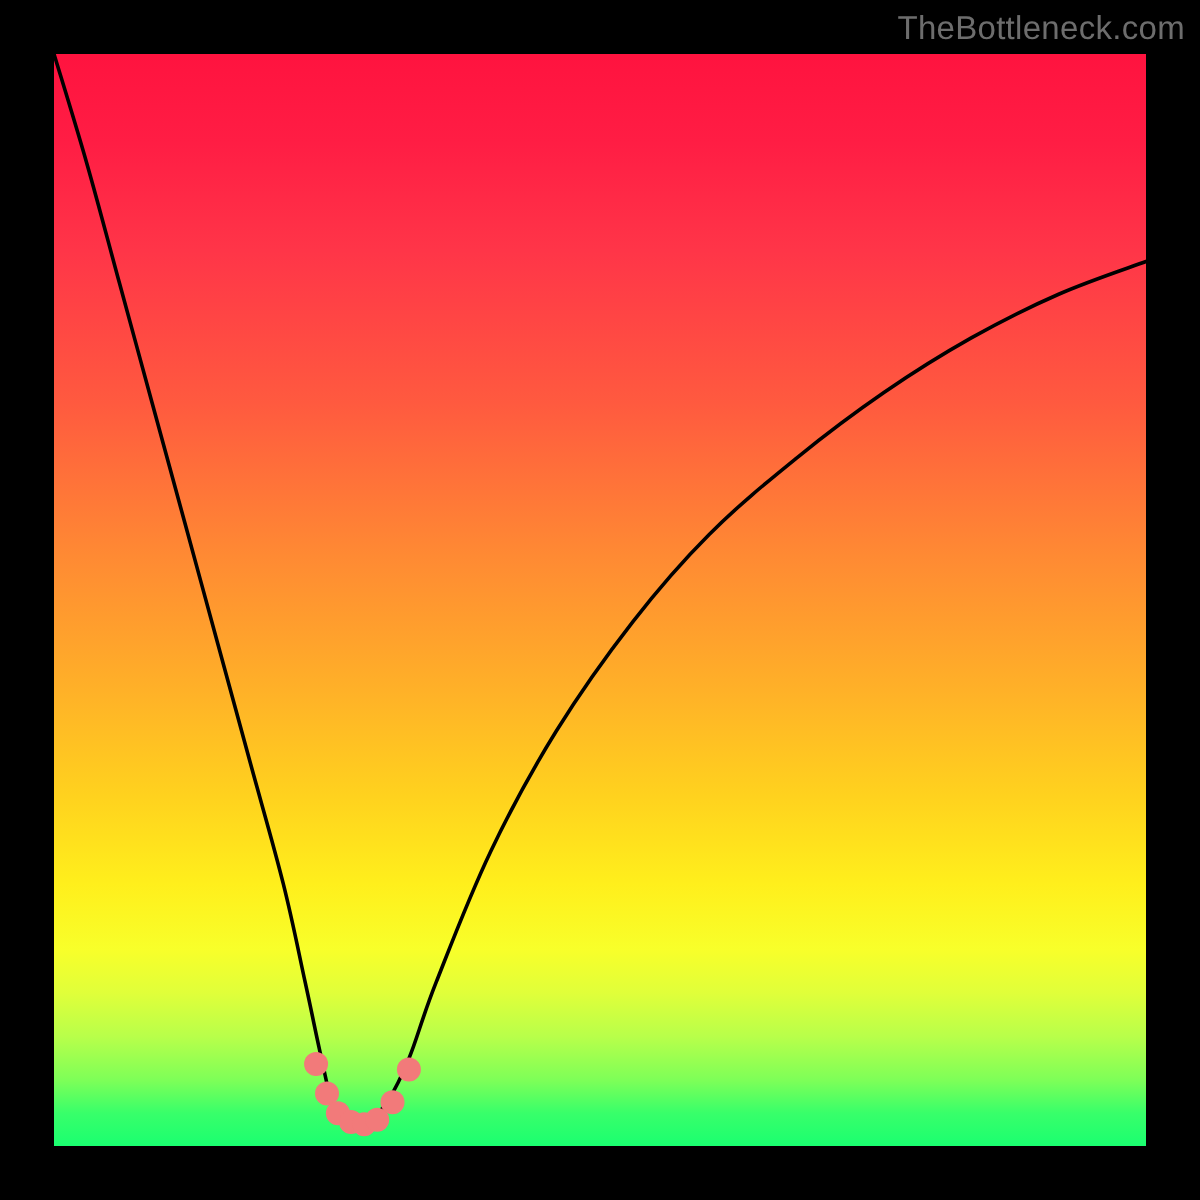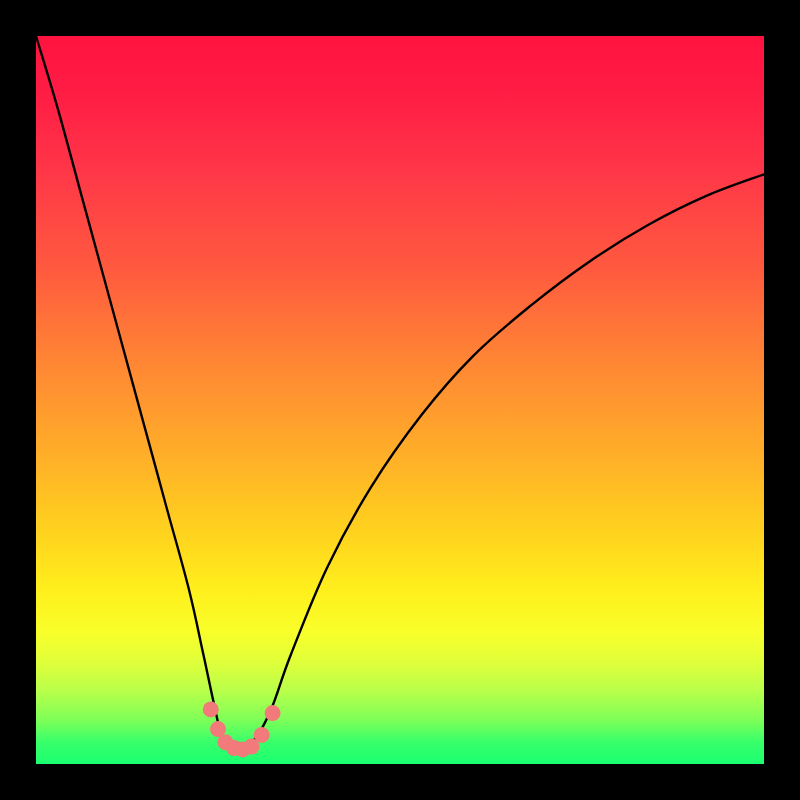--- a/index.html
+++ b/index.html
@@ -59,20 +59,21 @@
     top: 0;
     width: 728px;
     height: 728px;
     overflow: visible;
   }
 </style>
 </head>
 <body>
 
 <div class="frame">
+  <div class="watermark">TheBottleneck.com</div>
 
   <div class="plot-area">
     <svg class="curve" viewBox="0 0 728 728" preserveAspectRatio="none">
       <path id="main-curve" fill="none" stroke="#000000" stroke-width="2.4" stroke-linecap="round" stroke-linejoin="round" d="M 0.00 0.00 C 3.93 13.10, 13.98 45.28, 21.84 72.80 C 29.70 100.32, 35.82 124.05, 43.68 152.88 C 51.54 181.71, 57.66 204.13, 65.52 232.96 C 73.38 261.79, 79.50 284.21, 87.36 313.04 C 95.22 341.87, 101.34 364.29, 109.20 393.12 C 117.06 421.95, 123.18 444.37, 131.04 473.20 C 138.90 502.03, 146.33 527.07, 152.88 553.28 C 159.43 579.49, 162.85 597.83, 167.44 618.80 C 172.03 639.77, 175.08 655.35, 178.36 669.76 C 181.64 684.17, 182.36 691.02, 185.64 698.88 C 188.92 706.74, 193.28 710.82, 196.56 713.44 C 199.84 716.06, 201.22 714.10, 203.84 713.44 C 206.46 712.78, 207.84 712.42, 211.12 709.80 C 214.40 707.18, 217.45 706.09, 222.04 698.88 C 226.63 691.67, 230.70 684.17, 236.60 669.76 C 242.50 655.35, 244.97 643.70, 254.80 618.80 C 264.63 593.90, 276.79 561.58, 291.20 531.44 C 305.61 501.30, 317.84 478.88, 334.88 451.36 C 351.92 423.84, 367.49 402.15, 385.84 378.56 C 404.19 354.97, 417.14 339.98, 436.80 320.32 C 456.46 300.66, 474.07 286.40, 495.04 269.36 C 516.01 252.32, 532.31 240.09, 553.28 225.68 C 574.25 211.27, 590.55 201.07, 611.52 189.28 C 632.49 177.49, 648.79 169.33, 669.76 160.16 C 690.73 150.99, 717.52 142.25, 728.00 138.32"></path>
       <g id="marker-group">
           <circle cx="174.72" cy="673.40" r="8" fill="#f27a7a"></circle>
           <circle cx="182.00" cy="693.06" r="8" fill="#f27a7a"></circle>
           <circle cx="189.28" cy="706.16" r="8" fill="#f27a7a"></circle>
           <circle cx="198.02" cy="711.98" r="8" fill="#f27a7a"></circle>
           <circle cx="206.75" cy="713.44" r="8" fill="#f27a7a"></circle>

